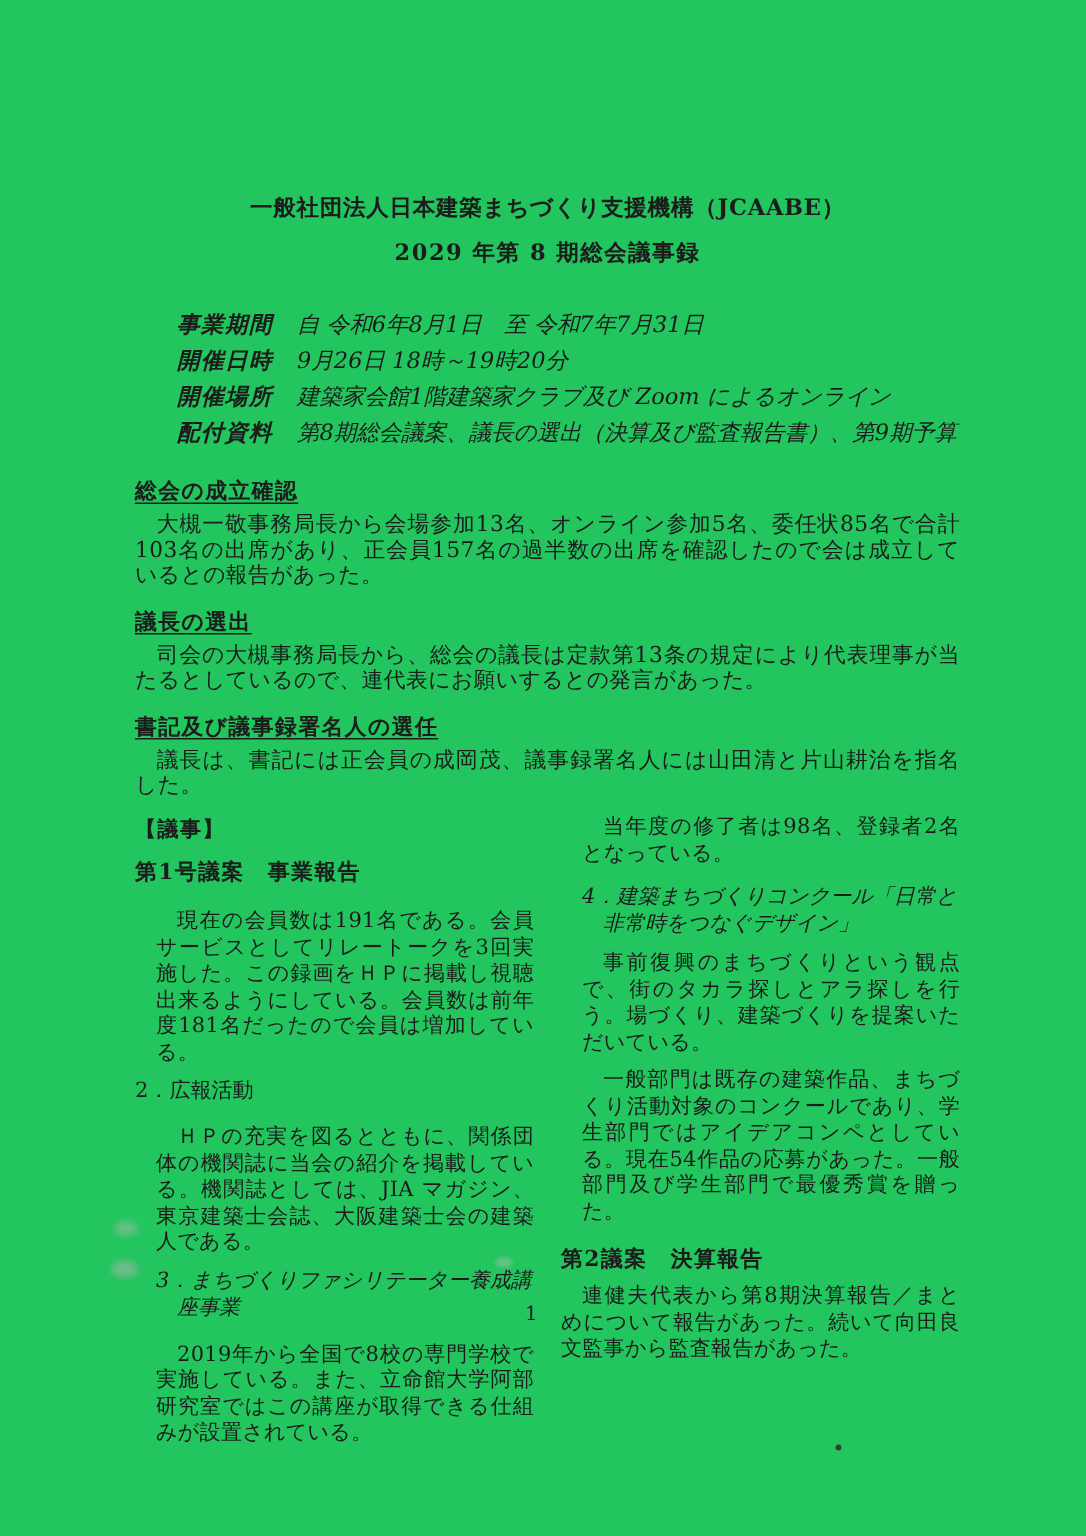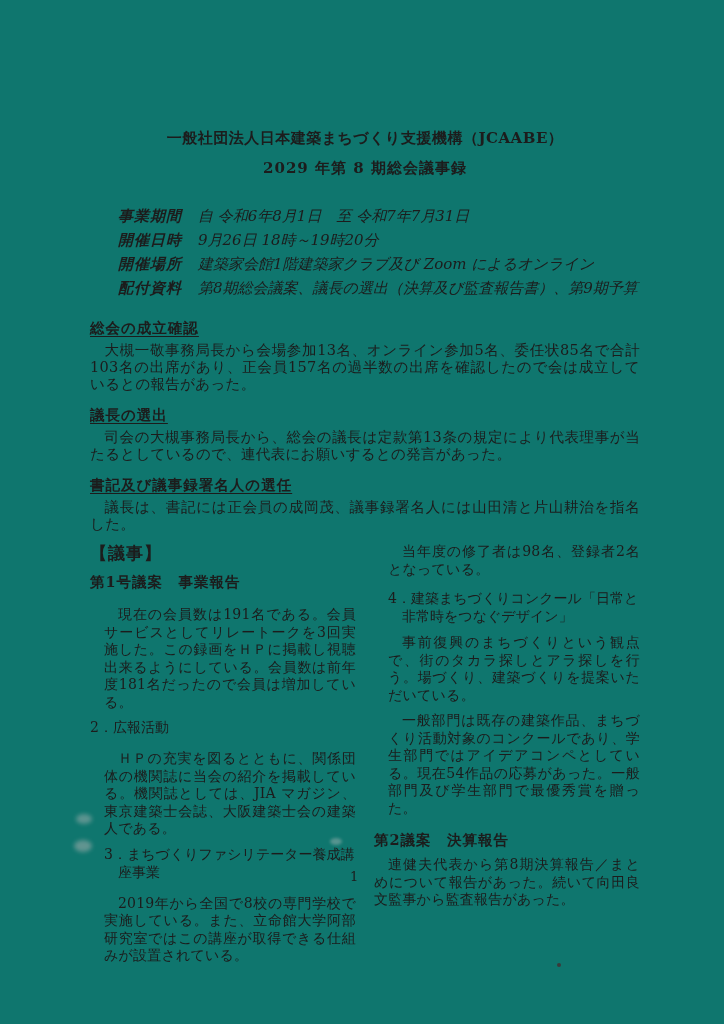--- a/index.html
+++ b/index.html
@@ -1,19 +1,19 @@
 <!DOCTYPE html>
 <html><head>
 <meta charset="utf-8">
 <style>
   html,body{margin:0;padding:0;background:#e9e9e9;}
   .page{
     position:relative;
     width:724px;height:1024px;
-    background:#0f766e;
+    background:#22c55e;
     font-family:"DejaVu Serif","Liberation Serif",serif;
     color:#1c1c1c;
     overflow:hidden;
     box-sizing:border-box;
     padding:128px 84px 0 90px;
   }
   .title{
     text-align:center;
     font-size:15px;line-height:20px;
     font-weight:600;
@@ -44,28 +44,28 @@
     text-indent:1em;
     text-align:justify;
     letter-spacing:0.3px;
   }
   .columns{
     display:flex;
     margin-top:10px;
     gap:18px;
   }
   .col{width:268px;font-size:14px;line-height:17.5px;}
-  .agenda-label{font-weight:bold;font-size:17px;line-height:20px;letter-spacing:1px;}
+  .agenda-label{font-weight:bold;font-size:14px;line-height:20px;letter-spacing:1px;}
   .proposal-heading{
     font-weight:bold;font-size:14.5px;line-height:20px;
     margin-top:9px;letter-spacing:1px;
   }
   .num-item{margin-top:7px;}
   .num-title{font-size:14px;line-height:18px;text-align:left;}
-  .num-title .hang{display:block;padding-left:1em;text-indent:-1em;margin-left:1em;}
+  .num-title .hang{display:block;padding-left:1em;text-indent:-1em;margin-left:1em;font-style:italic;}
   .num-body{
     margin:14px 0 0 1em;
     text-indent:1em;
     text-align:justify;
     letter-spacing:0.2px;
   }
   .num-body + .num-body{margin-top:8px;}
   .plain-body{
     margin:6px 0 0 0;
     text-indent:1em;

